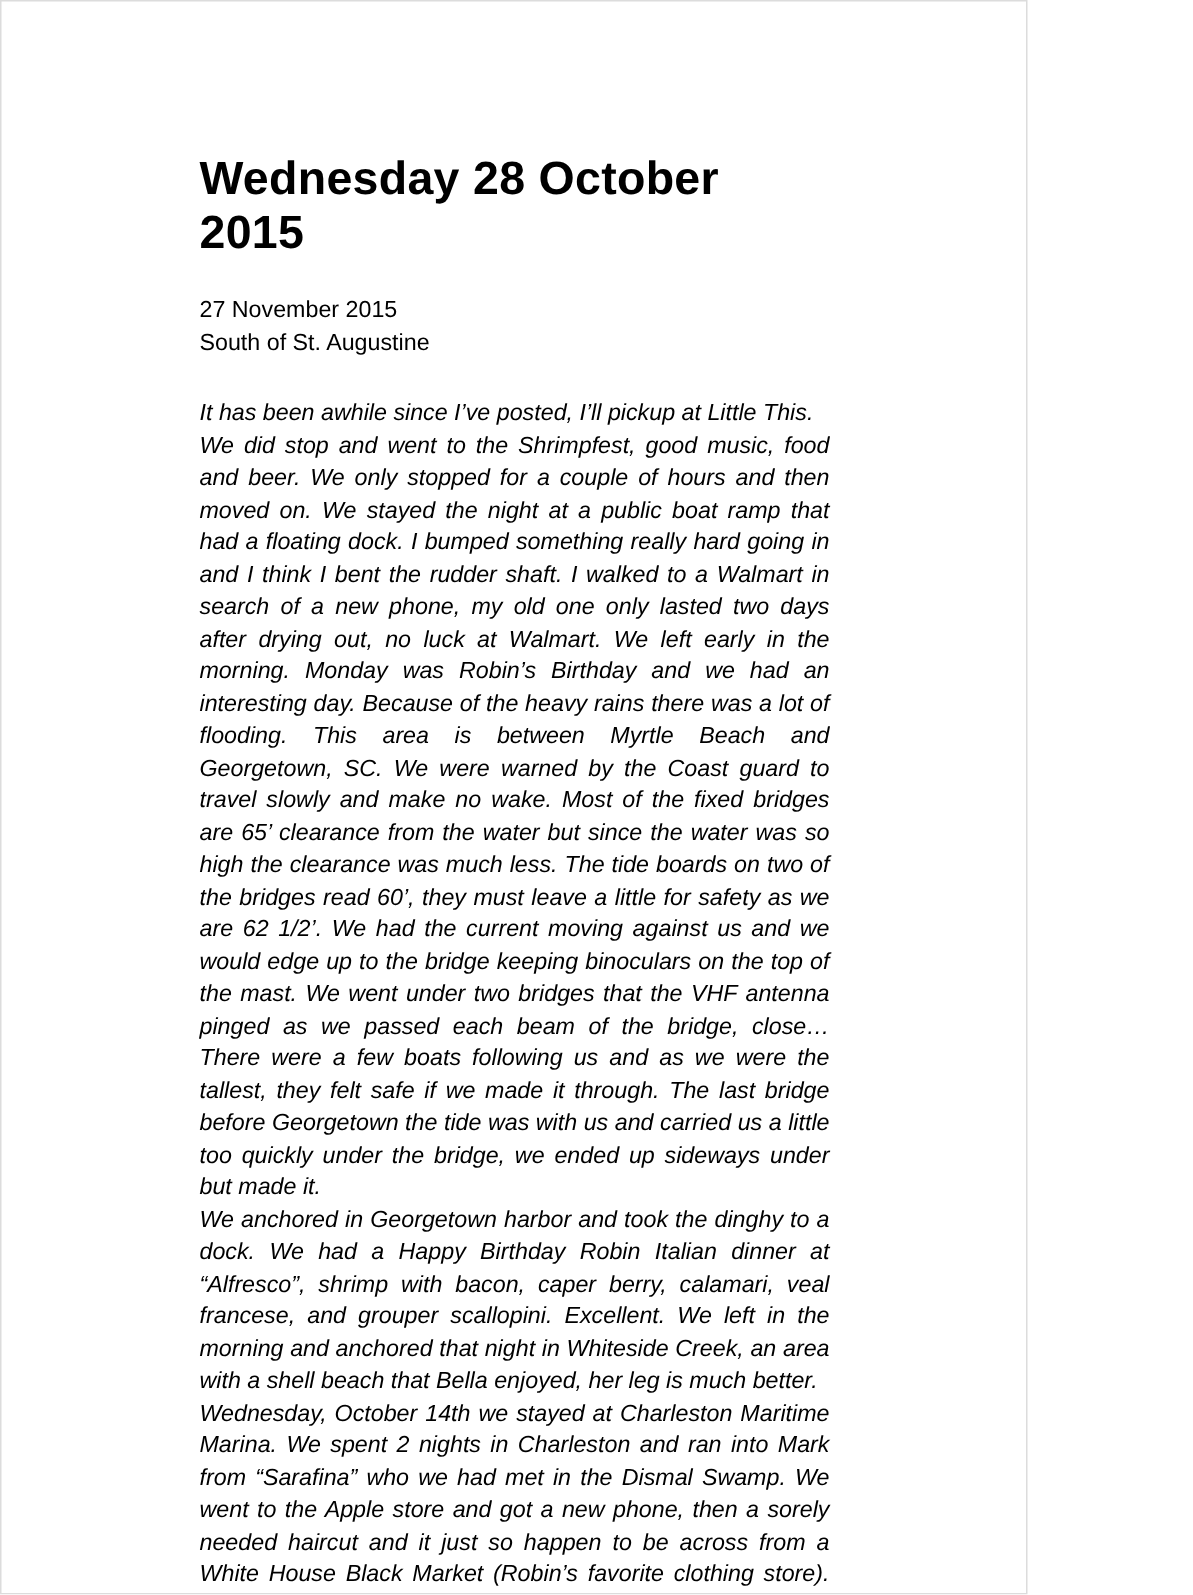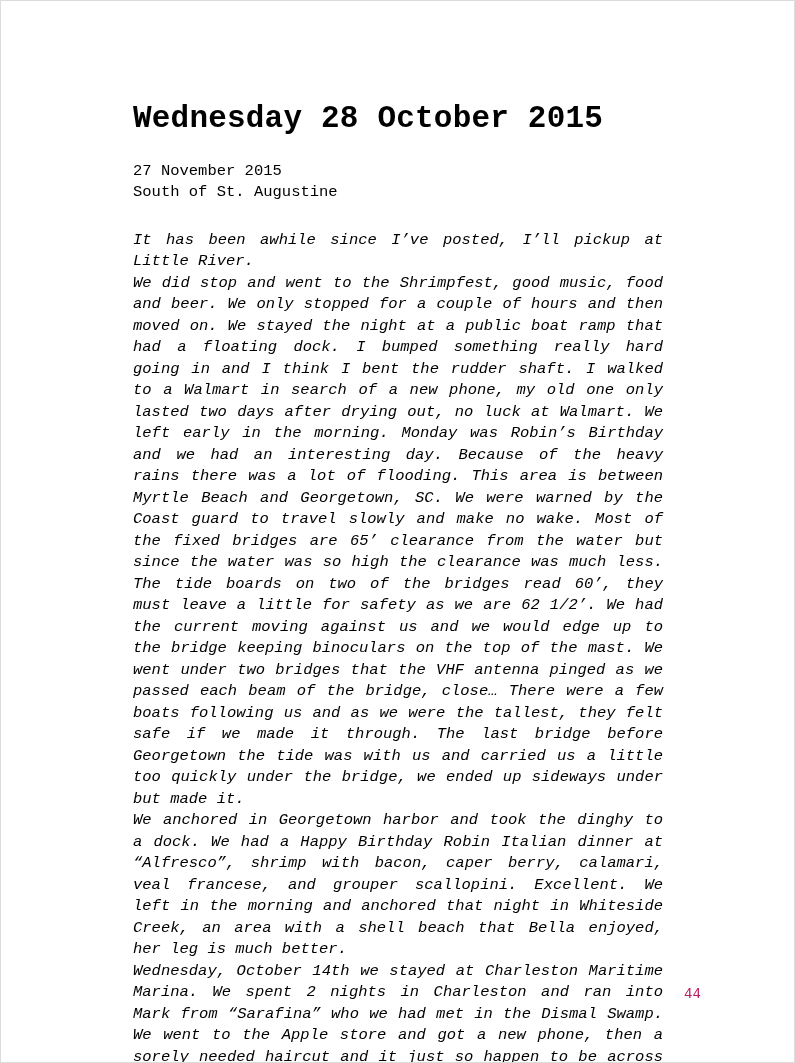--- a/index.html
+++ b/index.html
@@ -2,27 +2,27 @@
 <html><head>
 <meta charset="utf-8">
 <style>
   html, body {
     margin: 0;
     padding: 0;
     background: #ffffff;
   }
   .page {
     position: relative;
-    width: 795px;
+    width: 685px;
     height: 1063px;
     box-sizing: border-box;
     background: #ffffff;
     border: 1px solid #dcdcdc;
     padding: 100px 131px 0 132px;
-    font-family: Liberation Mono, monospace;
+    font-family: Liberation Sans, sans-serif;
     color: #000000;
     overflow: hidden;
   }
   .title {
     margin: 0 0 24px 0;
     font-size: 31px;
     line-height: 1.15;
     font-weight: bold;
     letter-spacing: 0.2px;
   }
@@ -57,21 +57,21 @@
 <div class="page">
 
   <h1 class="title">Wednesday 28 October 2015</h1>
 
   <div class="meta">
     <div>27 November 2015</div>
     <div>South of St. Augustine</div>
   </div>
 
   <div class="body-text">
-    <p>It has been awhile since I’ve posted, I’ll pickup at Little River.</p>
+    <p>It has been awhile since I’ve posted, I’ll pickup at Little This.</p>
     <p>We did stop and went to the Shrimpfest, good music, food and beer. We only stopped for a couple of hours and then moved on. We stayed the night at a public boat ramp that had a floating dock. I bumped something really hard going in and I think I bent the rudder shaft. I walked to a Walmart in search of a new phone, my old one only lasted two days after drying out, no luck at Walmart. We left early in the morning. Monday was Robin’s Birthday and we had an interesting day. Because of the heavy rains there was a lot of flooding. This area is between Myrtle Beach and Georgetown, SC. We were warned by the Coast guard to travel slowly and make no wake. Most of the fixed bridges are 65’ clearance from the water but since the water was so high the clearance was much less. The tide boards on two of the bridges read 60’, they must leave a little for safety as we are 62 1/2’. We had the current moving against us and we would edge up to the bridge keeping binoculars on the top of the mast. We went under two bridges that the VHF antenna pinged as we passed each beam of the bridge, close… There were a few boats following us and as we were the tallest, they felt safe if we made it through. The last bridge before Georgetown the tide was with us and carried us a little too quickly under the bridge, we ended up sideways under but made it.</p>
     <p>We anchored in Georgetown harbor and took the dinghy to a dock. We had a Happy Birthday Robin Italian dinner at “Alfresco”, shrimp with bacon, caper berry, calamari, veal francese, and grouper scallopini. Excellent. We left in the morning and anchored that night in Whiteside Creek, an area with a shell beach that Bella enjoyed, her leg is much better.</p>
     <p>Wednesday, October 14th we stayed at Charleston Maritime Marina. We spent 2 nights in Charleston and ran into Mark from “Sarafina” who we had met in the Dismal Swamp. We went to the Apple store and got a new phone, then a sorely needed haircut and it just so happen to be across from a White House Black Market (Robin’s favorite clothing store). We walked the town, beautiful old homes, and visited the local market and of course had some shrimp and grits at Hyman’s Seafood,excellent. We ran into Dr. Bud Liddel and his wife with whom I worked at Mercy, they were down for the weekend, small world.</p>
   </div>
 
   <div class="page-number">44</div>
 
 </div>
 
 </body></html>

